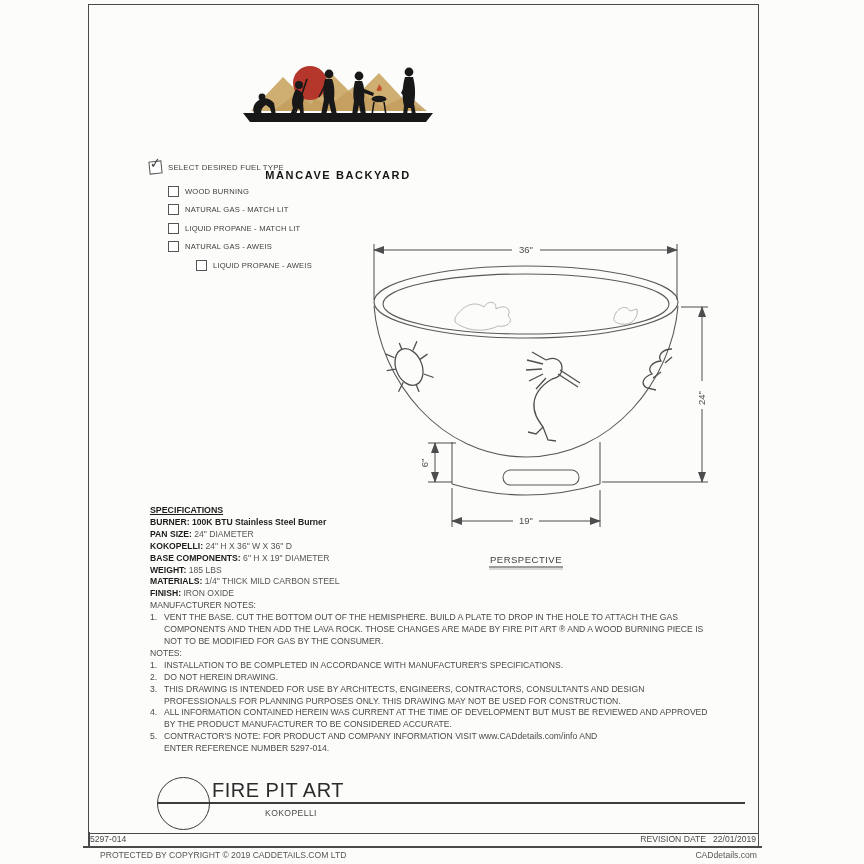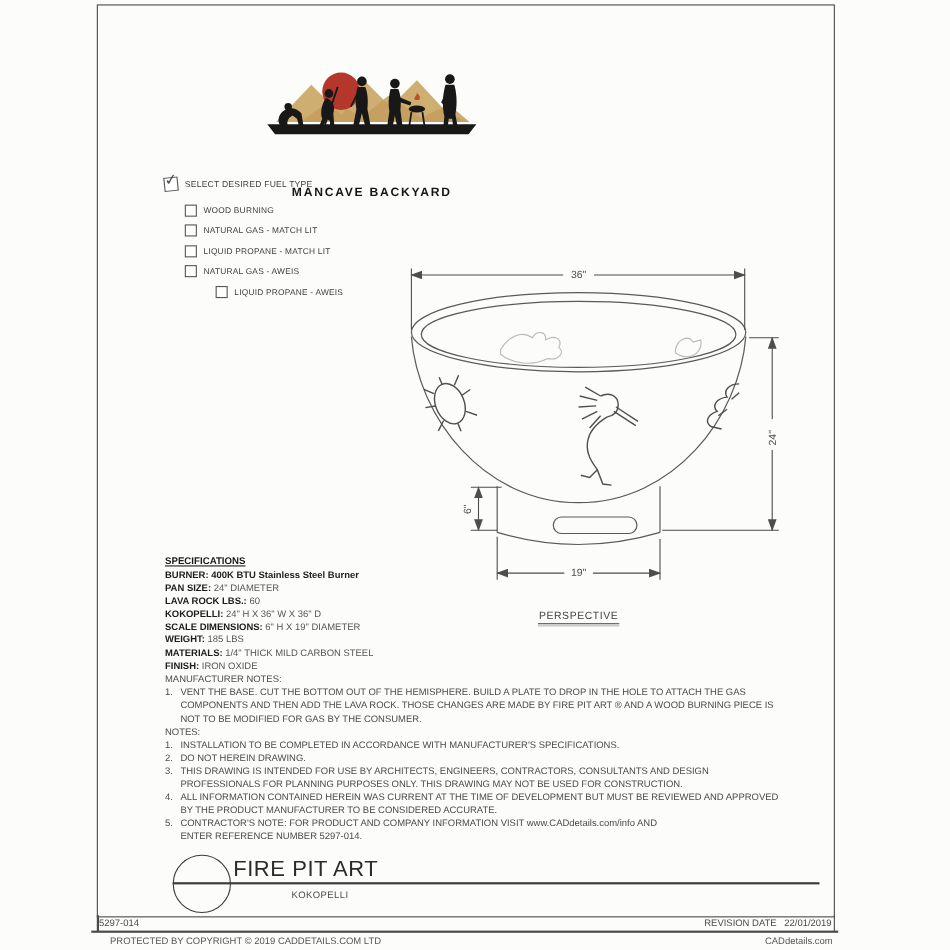--- a/index.html
+++ b/index.html
@@ -213,25 +213,24 @@
 
   <g>
     <text x="526" y="563" font-size="9.5" fill="#3f3f3f" text-anchor="middle" letter-spacing="0.5">PERSPECTIVE</text>
     <line x1="489" y1="567" x2="563" y2="567" stroke="#3f3f3f" stroke-width="1"></line>
     <line x1="489" y1="569" x2="563" y2="569" stroke="#8a8a8a" stroke-width="0.6"></line>
   </g>
 </svg>
 
 <div class="abs specs">
   <div class="title">SPECIFICATIONS</div>
-  <div class="row"><b>BURNER:</b> <span class="v strong">400K BTU Stainless Steel Burner</span></div>
+  <div class="row"><b>BURNER:</b> <span class="v strong">100K BTU Stainless Steel Burner</span></div>
   <div class="row"><b>PAN SIZE:</b> <span class="v">24" DIAMETER</span></div>
-  <div class="row"><b>LAVA ROCK LBS.:</b> <span class="v">60</span></div>
   <div class="row"><b>KOKOPELLI:</b> <span class="v">24" H X 36" W X 36" D</span></div>
-  <div class="row"><b>SCALE DIMENSIONS:</b> <span class="v">6" H X 19" DIAMETER</span></div>
+  <div class="row"><b>BASE COMPONENTS:</b> <span class="v">6" H X 19" DIAMETER</span></div>
   <div class="row"><b>WEIGHT:</b> <span class="v">185 LBS</span></div>
   <div class="row"><b>MATERIALS:</b> <span class="v">1/4" THICK MILD CARBON STEEL</span></div>
   <div class="row"><b>FINISH:</b> <span class="v">IRON OXIDE</span></div>
 
   <div class="sect">MANUFACTURER NOTES:</div>
   <div class="note" style="width:558px;">
     <span class="n">1.</span>
     <span class="t">VENT THE BASE. CUT THE BOTTOM OUT OF THE HEMISPHERE. BUILD A PLATE TO DROP IN THE HOLE TO ATTACH THE GAS COMPONENTS AND THEN ADD THE LAVA ROCK. THOSE CHANGES ARE MADE BY FIRE PIT ART ® AND A WOOD BURNING PIECE IS NOT TO BE MODIFIED FOR GAS BY THE CONSUMER.</span>
   </div>
 

